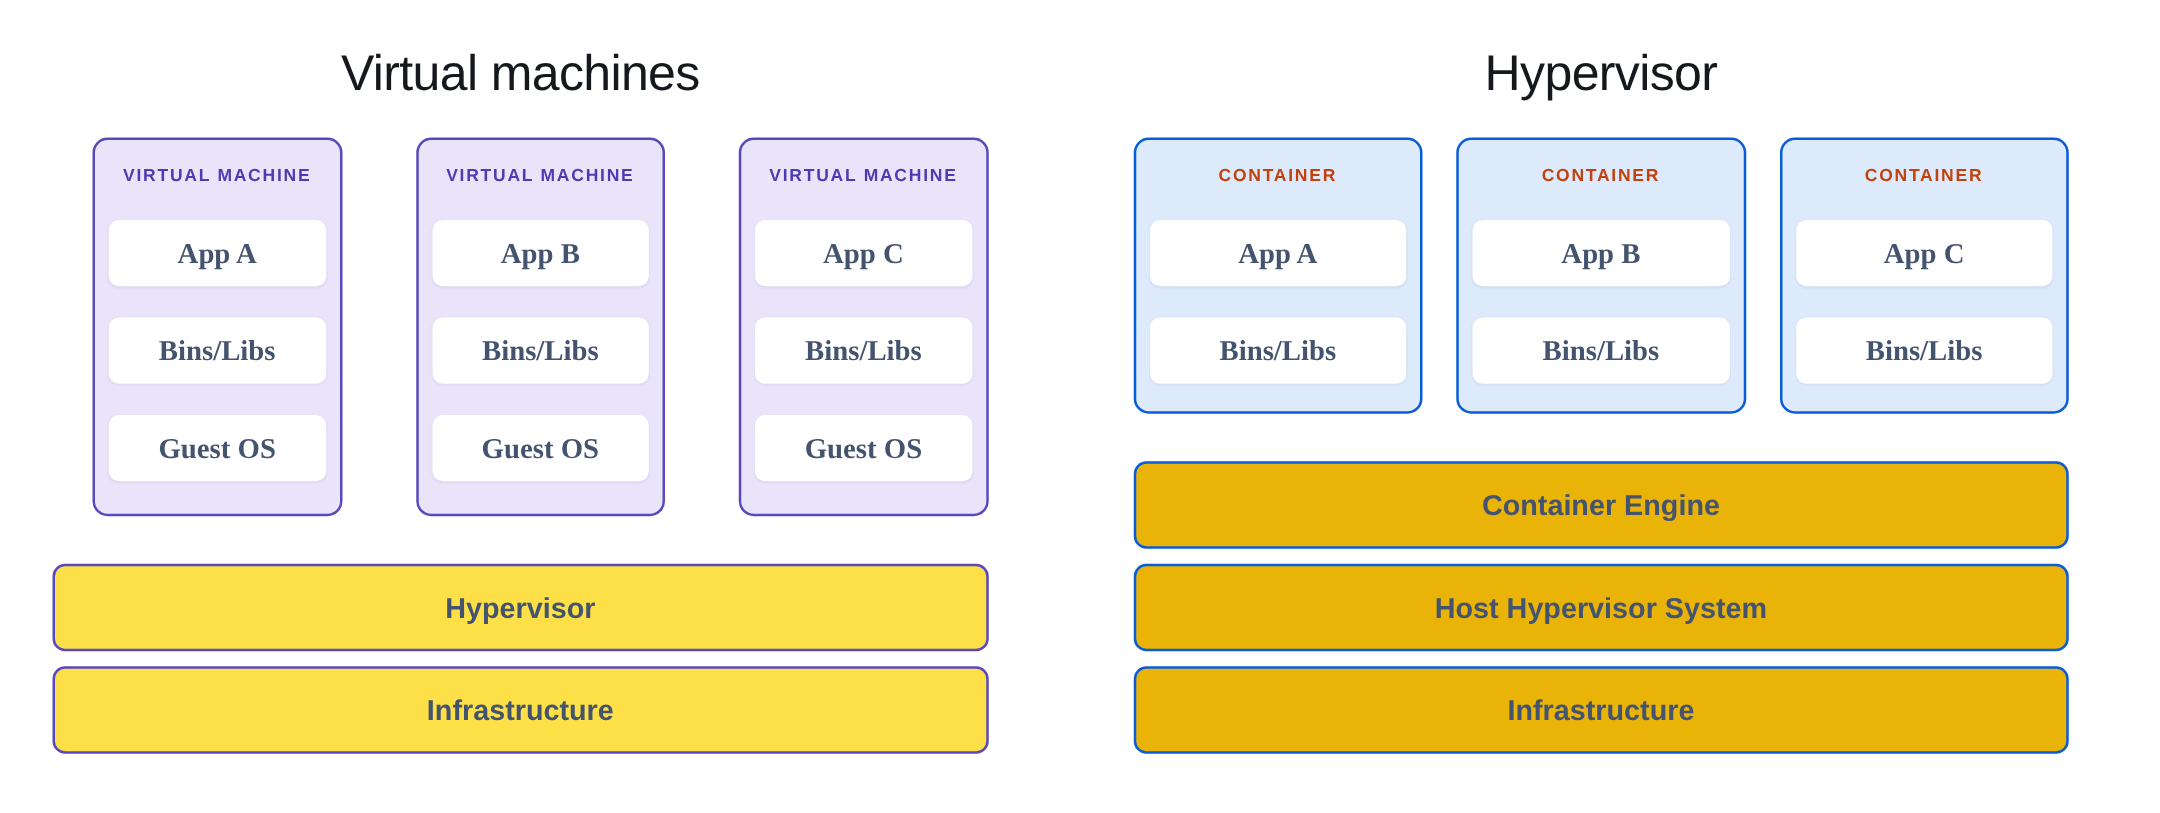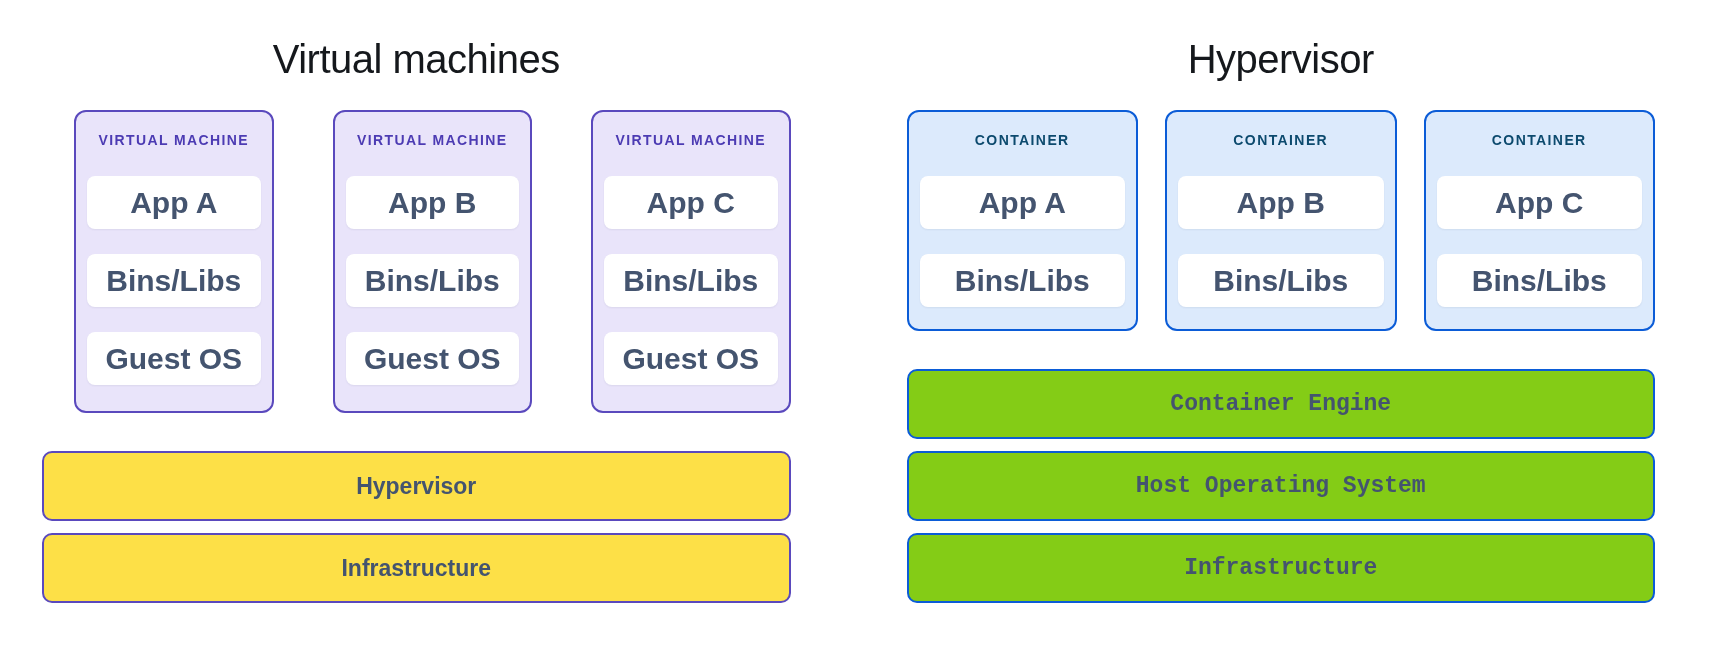--- a/index.html
+++ b/index.html
@@ -61,33 +61,34 @@
   }
   .card-header {
     margin-top: 19px;
     text-align: center;
     font-size: 14px;
     line-height: 18px;
     font-weight: 700;
     letter-spacing: 1.4px;
   }
   .card.vm .card-header { color: #4c3bb3; }
-  .card.ct .card-header { color: #0c4a6e; }
+  .card.ct .card-header { color: #c2410c; }
   .white-box {
     margin-top: 25px;
     height: 53px;
     background: #ffffff;
     border-radius: 8px;
     display: flex;
     align-items: center;
     justify-content: center;
-    font-size: 30px;
+    font-size: 23px;
     font-weight: 700;
     color: #44546f;
     box-shadow: 0 1px 2px rgba(23, 43, 77, 0.07);
+    font-family: Liberation Serif, serif;
   }
   .white-box.first { margin-top: 27px; }
   .bars-stack {
     margin-top: 38px;
     display: flex;
     flex-direction: column;
     gap: 12px;
   }
   .bar {
     height: 70px;
@@ -95,21 +96,21 @@
     border-style: solid;
     border-radius: 10px;
     display: flex;
     align-items: center;
     justify-content: center;
     font-size: 23px;
     font-weight: 700;
     color: #44546f;
   }
   .bar.vm { background: #fde047; border-color: #5a49bd; }
-  .bar.ct { background: #84cc16; border-color: #0b5cd7; font-family: Liberation Mono, monospace; }
+  .bar.ct { background: #eab308; border-color: #0b5cd7; }
 </style>
 </head>
 <body>
 
 <div class="canvas">
 
   <section class="column">
     <h1 class="section-title">Virtual machines</h1>
 
     <div class="cards-row">
@@ -155,18 +156,18 @@
       </div>
       <div class="card ct">
         <div class="card-header">CONTAINER</div>
         <div class="white-box first">App C</div>
         <div class="white-box">Bins/Libs</div>
       </div>
     </div>
 
     <div class="bars-stack">
       <div class="bar ct">Container Engine</div>
-      <div class="bar ct">Host Operating System</div>
+      <div class="bar ct">Host Hypervisor System</div>
       <div class="bar ct">Infrastructure</div>
     </div>
   </section>
 
 </div>
 
 </body></html>

